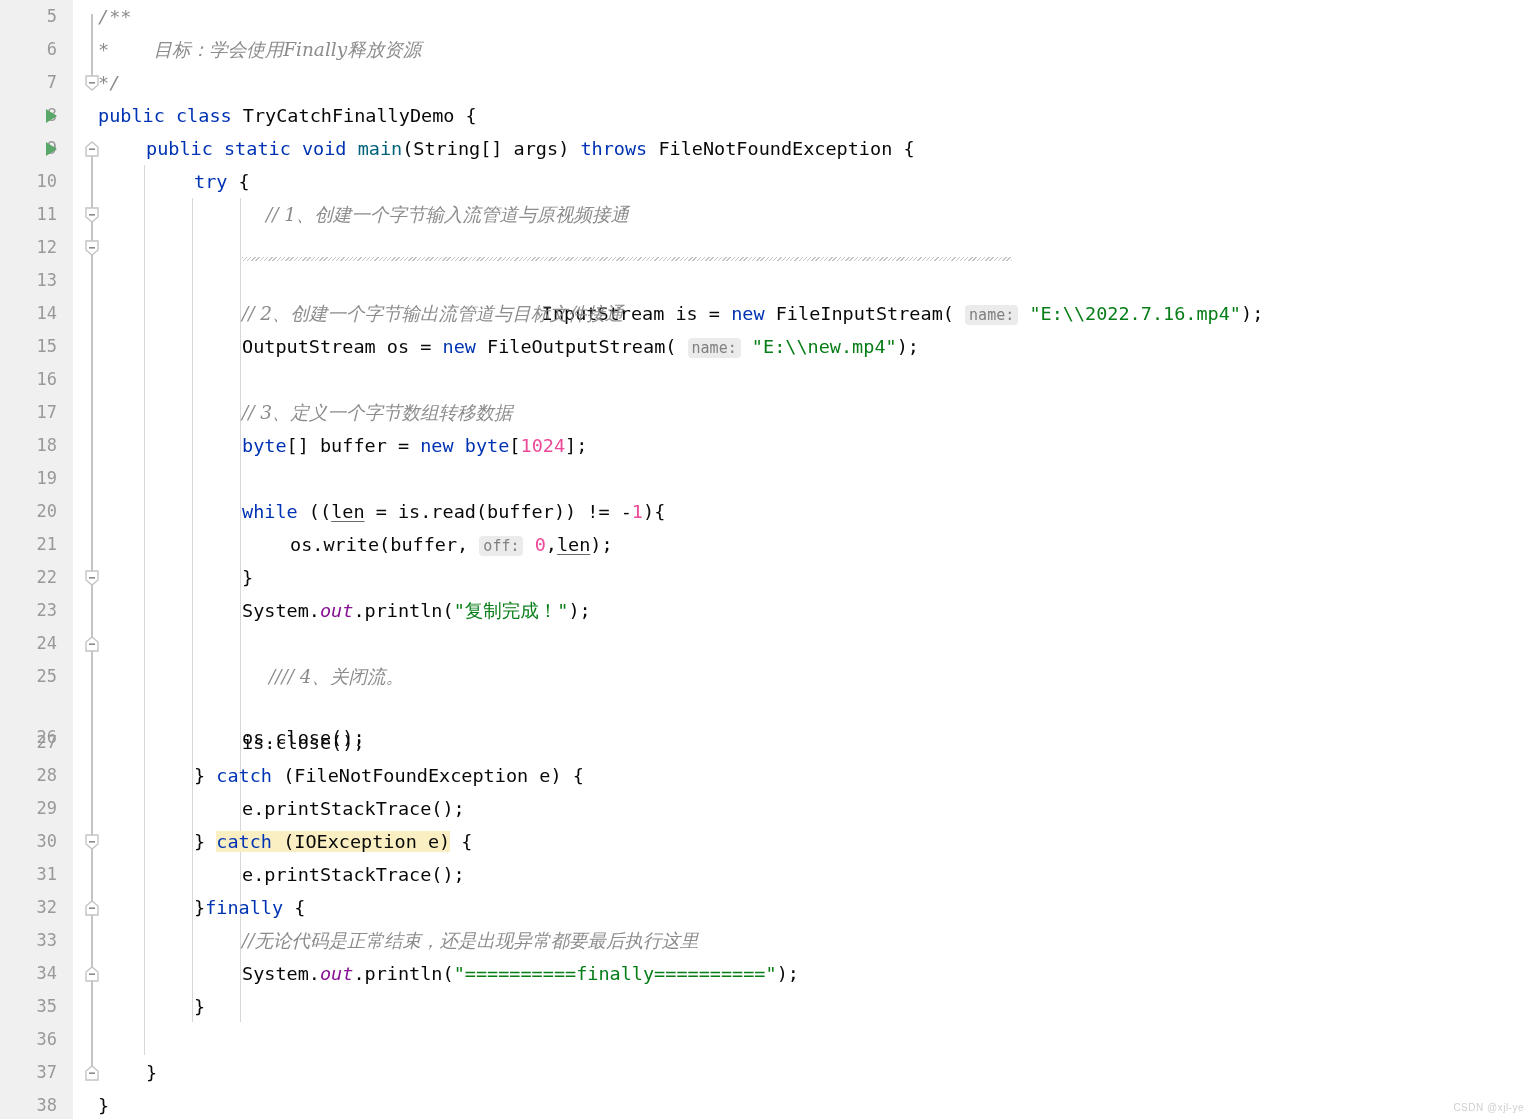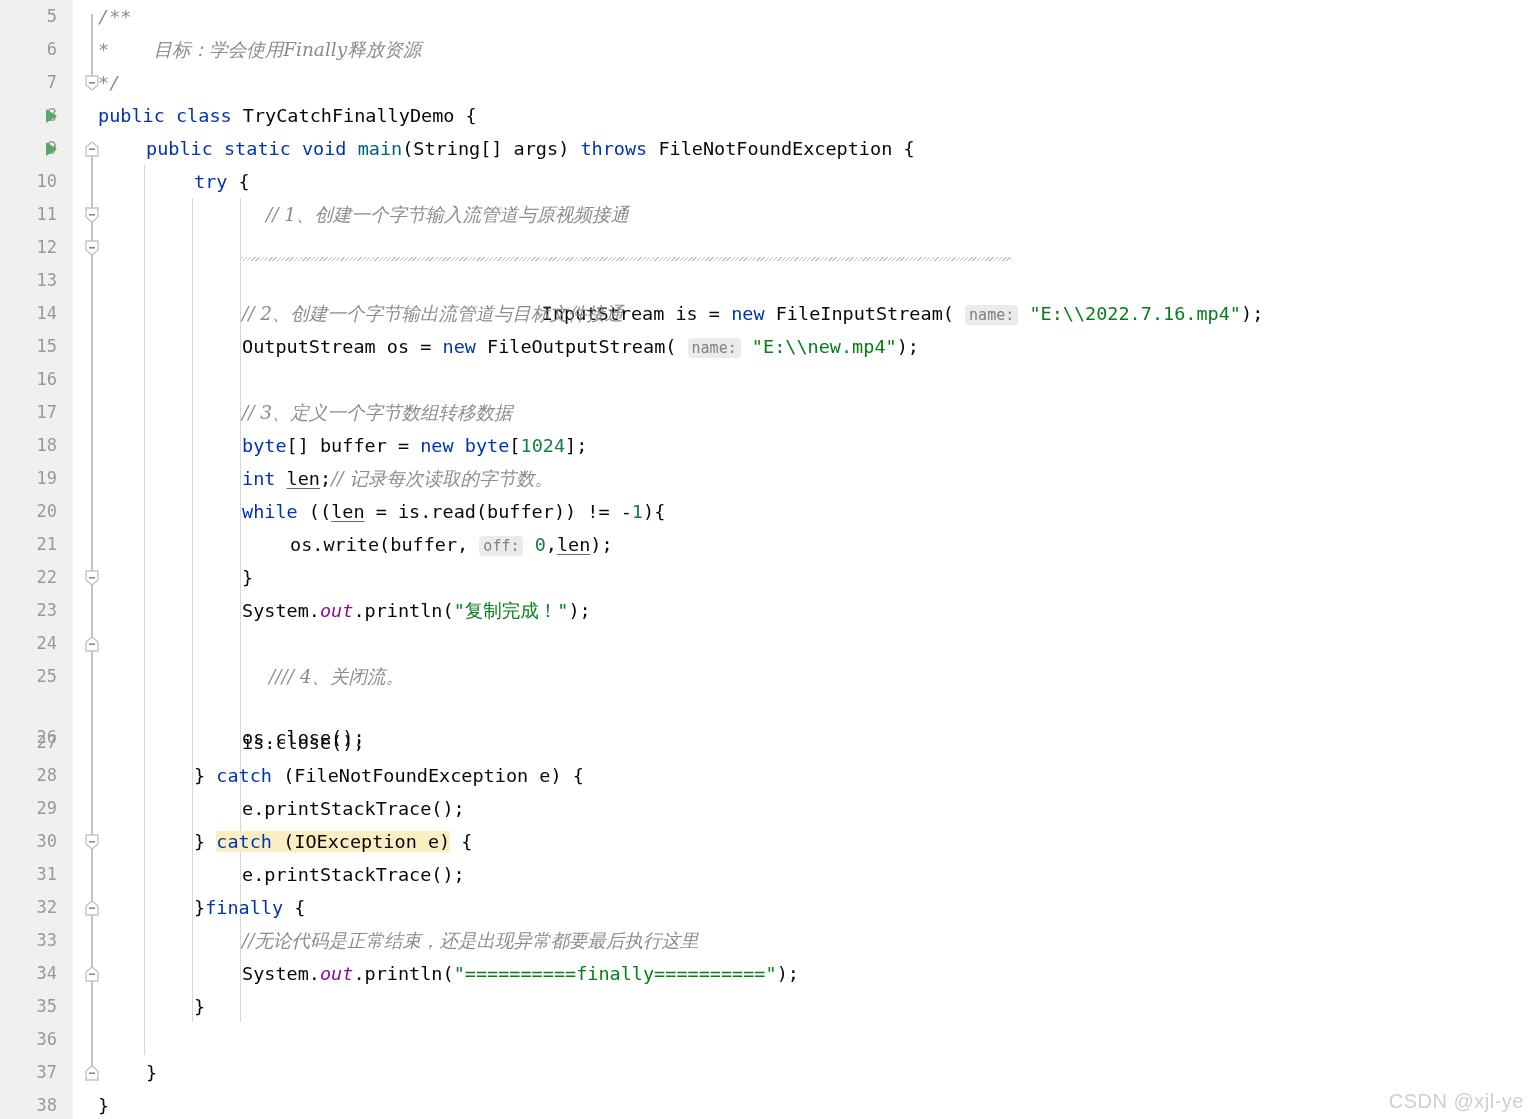--- a/index.html
+++ b/index.html
@@ -47,37 +47,37 @@
     letter-spacing:0px;
   }
 
   
   .guide{position:absolute;width:1px;background:#d7d7d7;}
 
   
   .kw{color:#0033b3;}
   .cls{color:#080808;}
   .meth{color:#00627a;}
-  .num{color:#15803d;}
+  .num{color:#ec4899;}
   .str{color:#067d17;}
   .cmt{color:#8c8c8c;font-style:italic;}
   .stat{color:#871094;font-style:italic;}
   .locvar{text-decoration:underline;text-decoration-color:#6a6a6a;text-underline-offset:3px;}
   .hint{
     background:#ebebeb;color:#808080;border-radius:4px;
     padding:1px 4px;font-size:15px;
   }
   .hl{background:#faeec3;}
   .wavy{
     position:absolute;height:4px;left:0;top:26px;
     background-image:repeating-linear-gradient(135deg,#b9b9b9 0 1px,transparent 1px 3px);
     opacity:.85;
   }
   .watermark{
-    position:absolute;right:14px;bottom:6px;color:#cfcfcf;font-size:20px;
+    position:absolute;right:14px;bottom:6px;color:#cfcfcf;font-size:10px;
     font-family:"Liberation Sans",sans-serif;letter-spacing:.5px;
   }
 </style>
 </head>
 <body>
 
 <div id="editor">
 
   <div class="gutter"></div>
   <div class="foldcol"></div>
@@ -184,21 +184,20 @@
       <span class="code cmt" style="left:242px;font-family:'DejaVu Serif',serif;">// 3、定义一个字节数组转移数据</span>
     </div>
 
     <div class="row" style="top:429px;position:absolute;width:1538px;">
       <span class="lnum">18</span>
       <span class="code" style="left:242px;"><span class="kw">byte</span><span>[] buffer =</span> <span class="kw">new</span> <span class="kw">byte</span><span>[</span><span class="num">1024</span><span>];</span></span>
     </div>
 
     <div class="row" style="top:462px;position:absolute;width:1538px;">
       <span class="lnum">19</span>
-      <span class="code" style="left:242px;"><span class="kw">int</span> <span class="locvar">len</span><span>;</span><span class="cmt" style="font-family:'DejaVu Serif',serif;">// 记录每次读取的字节数。</span></span>
     </div>
 
     <div class="row" style="top:495px;position:absolute;width:1538px;">
       <span class="lnum">20</span>
       <span class="fold">
         <svg width="18" height="18" viewBox="0 0 18 18">
             <path d="M3 2 H15 V11 L9 16 L3 11 Z" fill="#ffffff" stroke="#c4c4c4" stroke-width="1.4"></path>
             <rect x="6" y="8" width="6" height="1.6" fill="#8c8c8c"></rect>
           </svg>
       </span>

